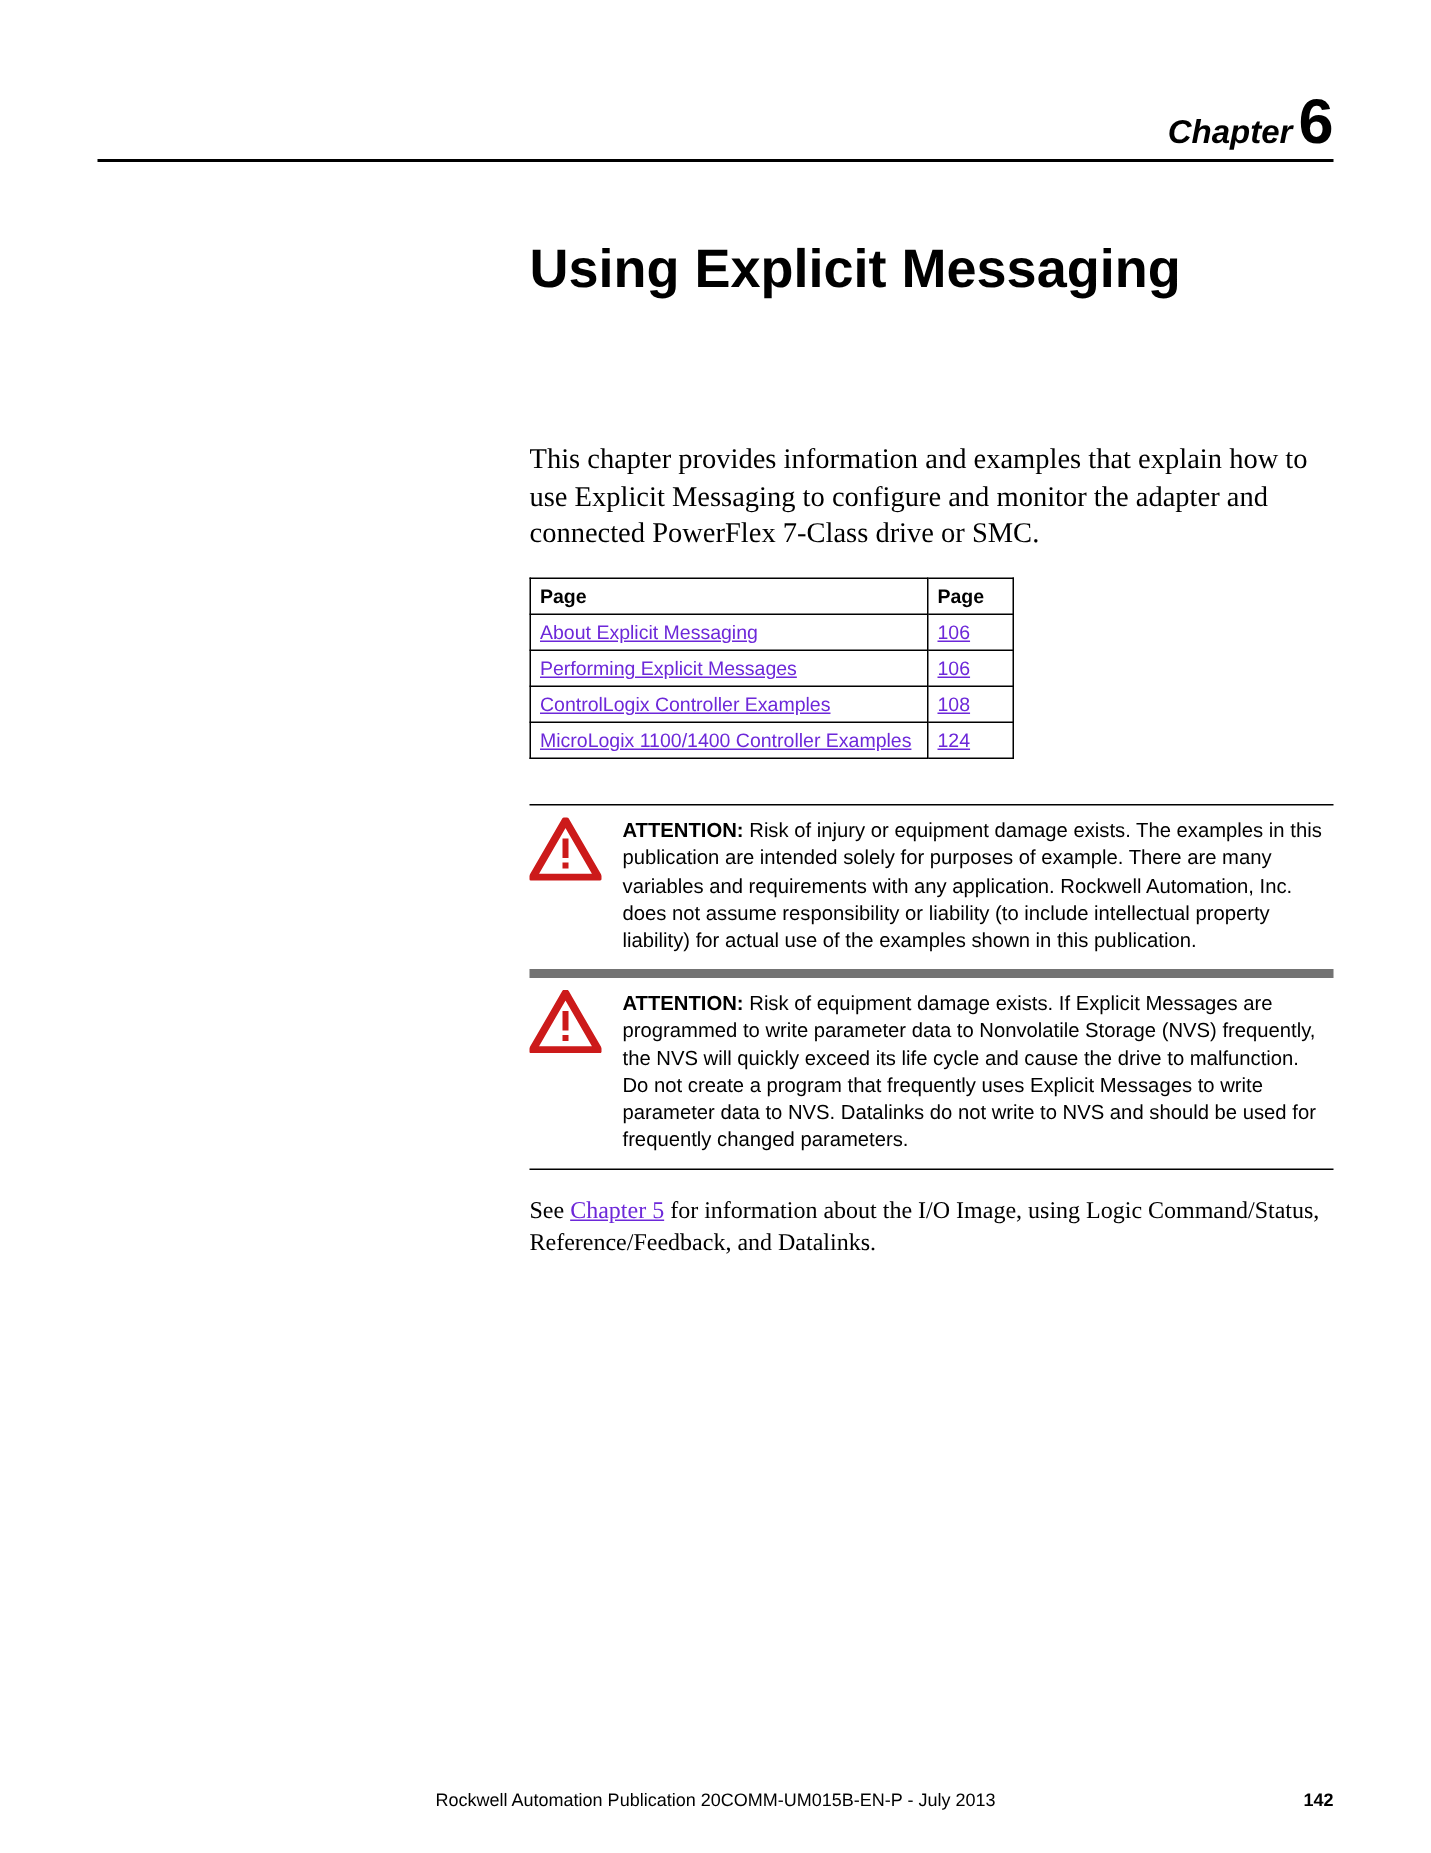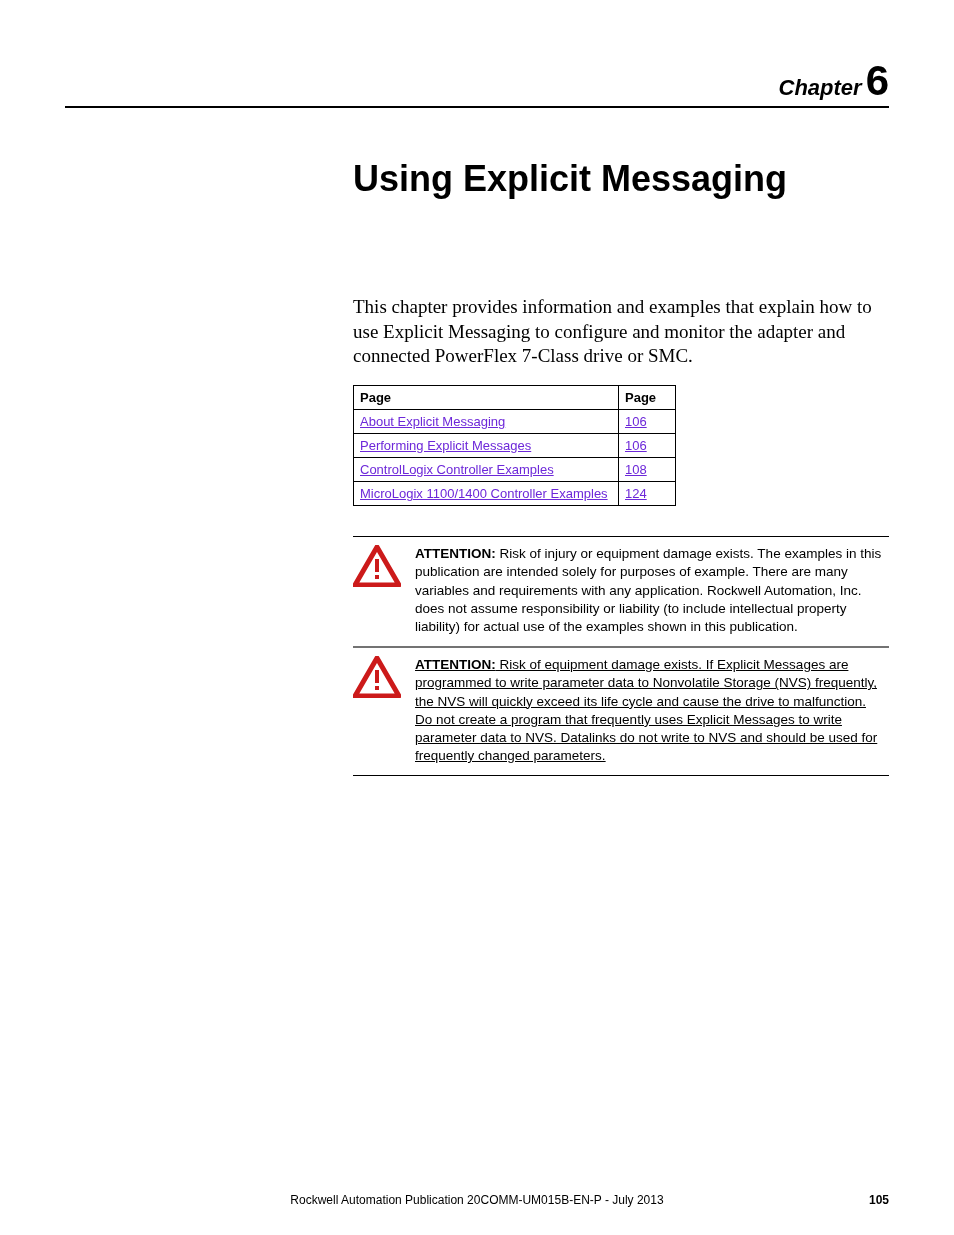--- a/index.html
+++ b/index.html
@@ -176,33 +176,36 @@
           <svg class="warn-svg" width="48" height="42" viewBox="0 0 48 42">
             <polygon points="24,2 46,40 2,40" fill="none" stroke="#cc1a1a" stroke-width="5" stroke-linejoin="round"></polygon>
             <rect x="22" y="14" width="4" height="13" fill="#cc1a1a"></rect>
             <rect x="22" y="30" width="4" height="4" fill="#cc1a1a"></rect>
           </svg>
         </div>
         <div class="attn-text">
           <span class="attn-label">ATTENTION:</span><span> Risk of injury or equipment damage exists. The examples in this publication are intended solely for purposes of example. There are many variables and requirements with any application. Rockwell Automation, Inc. does not assume responsibility or liability (to include intellectual property liability) for actual use of the examples shown in this publication.</span>
         </div>
       </div>
-      <div class="attn-row" style="border-top:2px solid #737373;text-decoration:underline;">
+      <div class="attn-row" style="border-top:6px solid #737373;">
         <div class="attn-icon-cell">
           <svg class="warn-svg" width="48" height="42" viewBox="0 0 48 42">
             <polygon points="24,2 46,40 2,40" fill="none" stroke="#cc1a1a" stroke-width="5" stroke-linejoin="round"></polygon>
             <rect x="22" y="14" width="4" height="13" fill="#cc1a1a"></rect>
             <rect x="22" y="30" width="4" height="4" fill="#cc1a1a"></rect>
           </svg>
         </div>
         <div class="attn-text">
           <span class="attn-label">ATTENTION:</span><span> Risk of equipment damage exists. If Explicit Messages are programmed to write parameter data to Nonvolatile Storage (NVS) frequently, the NVS will quickly exceed its life cycle and cause the drive to malfunction. Do not create a program that frequently uses Explicit Messages to write parameter data to NVS. Datalinks do not write to NVS and should be used for frequently changed parameters.</span>
         </div>
       </div>
     </div>
 
+    <p class="see-para">
+      <span>See </span><span class="link">Chapter 5</span><span> for information about the I/O Image, using Logic Command/Status, Reference/Feedback, and Datalinks.</span>
+    </p>
   </div>
 
   <div class="footer">
     <div class="footer-center">Rockwell Automation Publication 20COMM-UM015B-EN-P - July 2013</div>
-    <div class="footer-right">105</div>
+    <div class="footer-right">142</div>
   </div>
 </div>
 
 </body></html>

